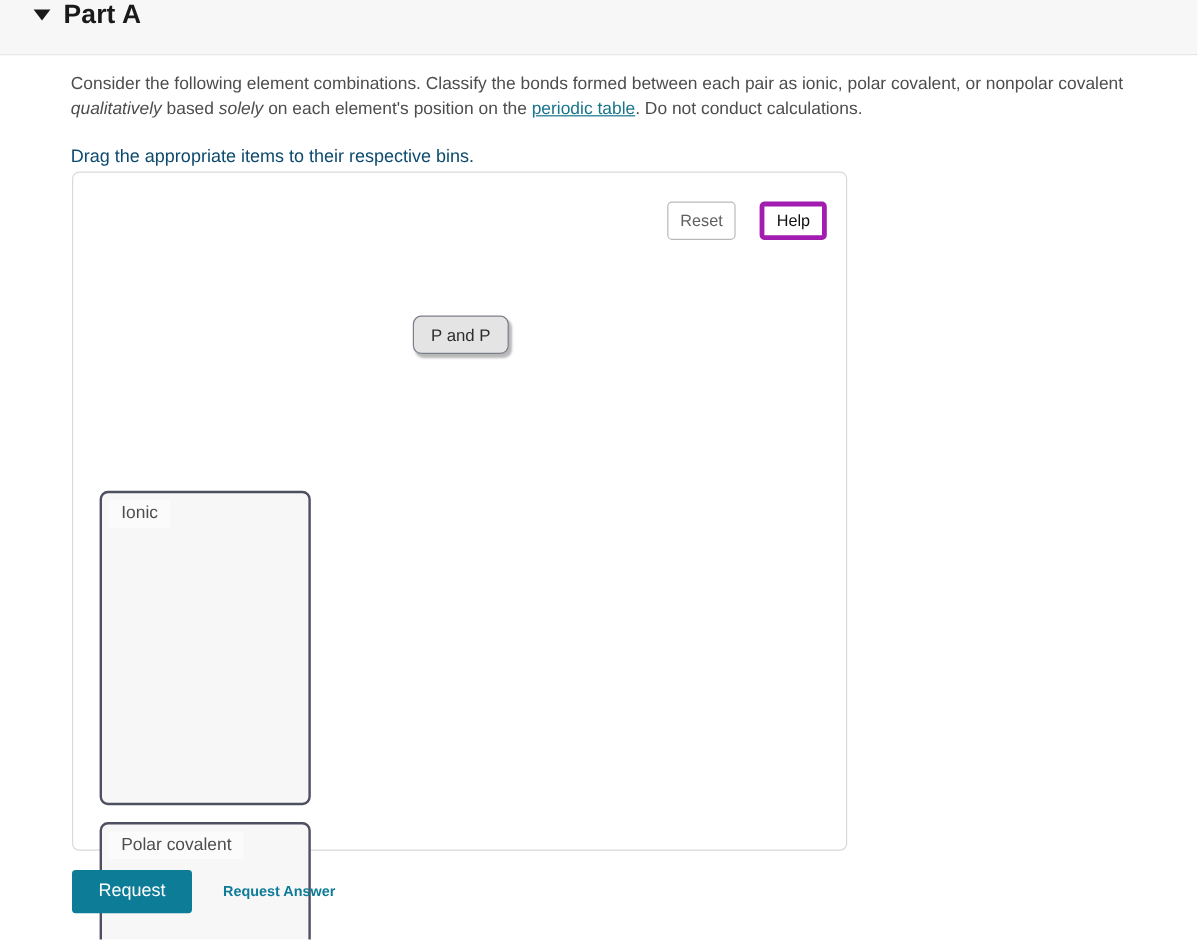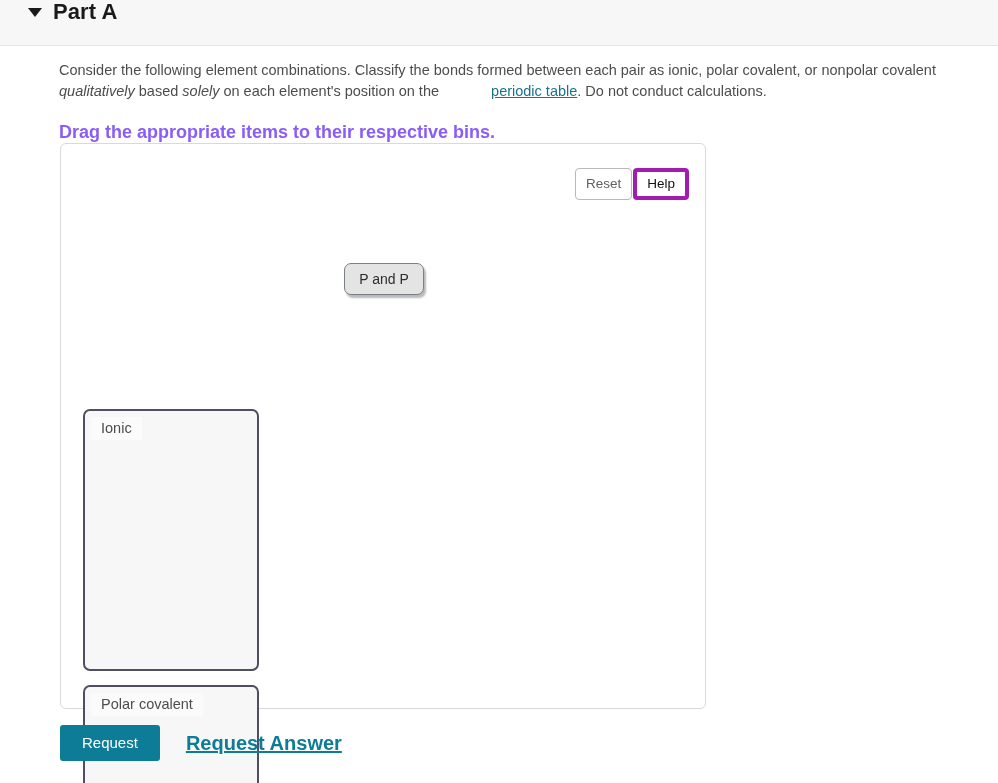--- a/index.html
+++ b/index.html
@@ -62,48 +62,47 @@
     color: #4d4d4d;
     margin: 0;
   }
   .prompt-text em {
     font-style: italic;
   }
   .inline-link {
     color: #17748c;
     text-decoration: underline;
     cursor: pointer;
-    margin-left: 48px;
   }
   .drag-instruction {
     margin: 20px 0 0 0;
-    font-size: 18px;
-    font-weight: bold;
-    color: #8b5cf6;
+    font-size: 15px;
+    font-weight: normal;
+    color: #0c4a6e;
   }
 
   
   .dnd-panel {
     position: absolute;
     left: 60px;
     top: 143px;
     width: 646px;
     height: 566px;
     border: 1px solid #d9d9d9;
     border-radius: 6px;
     background: #ffffff;
     box-sizing: border-box;
   }
 
   .dnd-toolbar {
     position: absolute;
     right: 16px;
     top: 24px;
     display: flex;
-    gap: 1px;
+    gap: 20px;
   }
   .tool-btn {
     font-family: "Liberation Sans", sans-serif;
     font-size: 13.5px;
     padding: 4px 10px 5px 10px;
     border-radius: 4px;
     background: #ffffff;
     cursor: pointer;
     line-height: 15px;
     box-sizing: border-box;
@@ -195,23 +194,22 @@
     border: none;
     border-radius: 3px;
     font-family: "Liberation Sans", sans-serif;
     font-size: 15px;
     padding: 9px 22px 10px 22px;
     cursor: pointer;
     line-height: 17px;
   }
   .request-answer-link {
     color: #0d7c96;
-    font-size: 20px;
+    font-size: 12px;
     font-weight: bold;
-    text-decoration: underline;
     cursor: pointer;
   }
 </style>
 </head>
 <body>
 
 <div class="part-header">
   <div class="part-header-inner">
     <span class="disclosure-triangle"></span>
     <span class="part-title">Part A</span>

